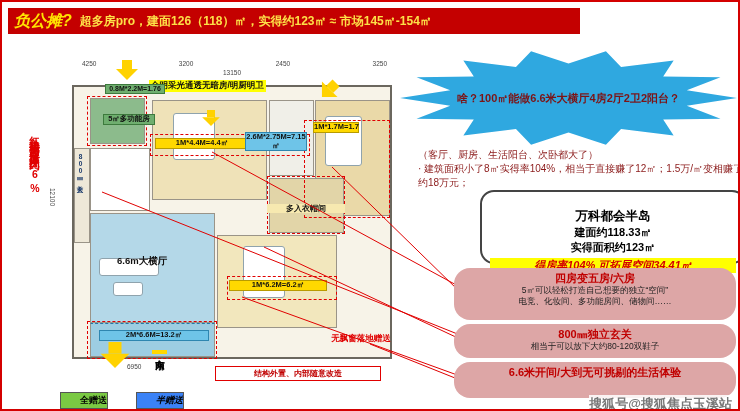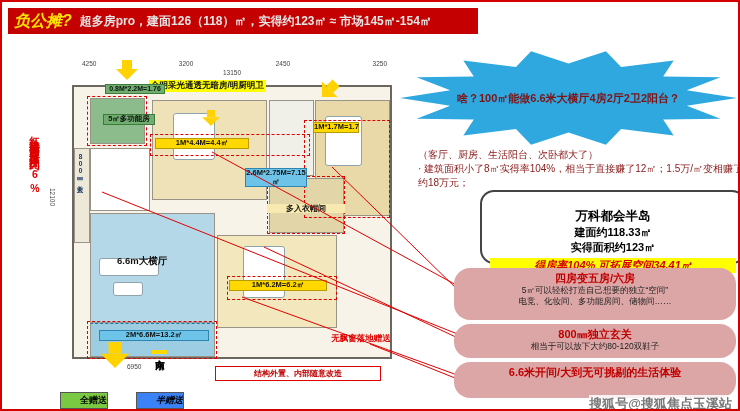--- a/index.html
+++ b/index.html
@@ -1,22 +1,22 @@
 <!DOCTYPE html>
 <html><head>
 <meta charset="utf-8">
 <style>
   html,body{margin:0;padding:0;background:#fff;}
   .page{position:relative;width:740px;height:411px;background:#fff;overflow:hidden;
         font-family:"Liberation Sans","DejaVu Sans",sans-serif;border:2px solid #d40000;box-sizing:border-box;}
   
-  #header{position:absolute;left:6px;top:6px;width:470px;height:26px;background:#c40000;
+  #header{position:absolute;left:6px;top:6px;width:572px;height:26px;background:#c40000;
           display:flex;align-items:center;z-index:6;}
   #header .badge{color:#ffe400;font-weight:bold;font-style:italic;font-size:16px;padding:0 8px 0 6px;white-space:nowrap;}
-  #header .htitle{color:#e5e5e5;font-weight:bold;font-size:12px;white-space:nowrap;}
+  #header .htitle{color:#fde047;font-weight:bold;font-size:12px;white-space:nowrap;}
   
   #plan{position:absolute;left:55px;top:56px;width:350px;height:334px;z-index:1;}
   .dim{position:absolute;font-size:6.5px;color:#444;}
   #dim-segs{left:25px;top:2px;width:305px;display:flex;justify-content:space-between;}
   #dim-total{left:0;top:11px;width:100%;text-align:center;}
   #dim-left{left:-8px;top:130px;writing-mode:vertical-rl;}
   #dim-bottom{left:70px;top:305px;}
   #outer{position:absolute;left:15px;top:27px;width:320px;height:274px;border:2px solid #6b675e;background:#f7f3e8;box-sizing:border-box;}
   .room{position:absolute;border:1px solid #9a9488;box-sizing:border-box;}
   #room-entry{left:17px;top:90px;width:16px;height:95px;background:#eee8d8;}
@@ -43,21 +43,21 @@
   #dash5{left:30px;top:263px;width:130px;height:38px;}
   #dash6{left:210px;top:118px;width:78px;height:58px;}
   .lbl{position:absolute;z-index:4;font-weight:bold;color:#111;text-align:center;line-height:1.15;}
   .lbl.green{background:#6fae6f;border:1px solid #3d7a3d;font-size:7px;}
   .lbl.gold{background:#ffd800;border:1px solid #b89b00;font-size:7.5px;}
   .lbl.blue{background:#6ec4e8;border:1px solid #2e86b0;font-size:7.5px;}
   #lbl-multi-size{left:48px;top:26px;width:58px;}
   #lbl-multi-room{left:46px;top:56px;width:50px;font-size:7.5px;}
   #lbl-highlight{left:92px;top:22px;background:#ffff00;font-size:8.5px;padding:1px 2px;white-space:nowrap;}
   #lbl-strip1{left:98px;top:80px;width:92px;}
-  #lbl-blue1{left:188px;top:74px;width:60px;margin-top:36px;}
+  #lbl-blue1{left:188px;top:74px;width:60px;}
   #lbl-strip2{left:256px;top:64px;width:44px;}
   #lbl-closet{left:210px;top:146px;width:78px;background:#f7e9b0;font-size:8px;}
   #lbl-living{left:60px;top:198px;font-size:9.5px;white-space:nowrap;}
   #lbl-strip3{left:172px;top:222px;width:96px;}
   #lbl-balcony{left:42px;top:272px;width:108px;}
   #lbl-no-bay{left:260px;top:276px;width:88px;color:#e00000;font-size:8.5px;white-space:nowrap;}
   #lbl-structure{left:158px;top:308px;width:132px;background:#fff;border:1.5px solid #e00000;color:#c00000;font-size:8px;padding:2px 16px;}
   #entry-note{position:absolute;left:18px;top:95px;writing-mode:vertical-rl;text-orientation:upright;
               font-size:6.5px;color:#1a3a6b;font-weight:bold;z-index:4;}
   

